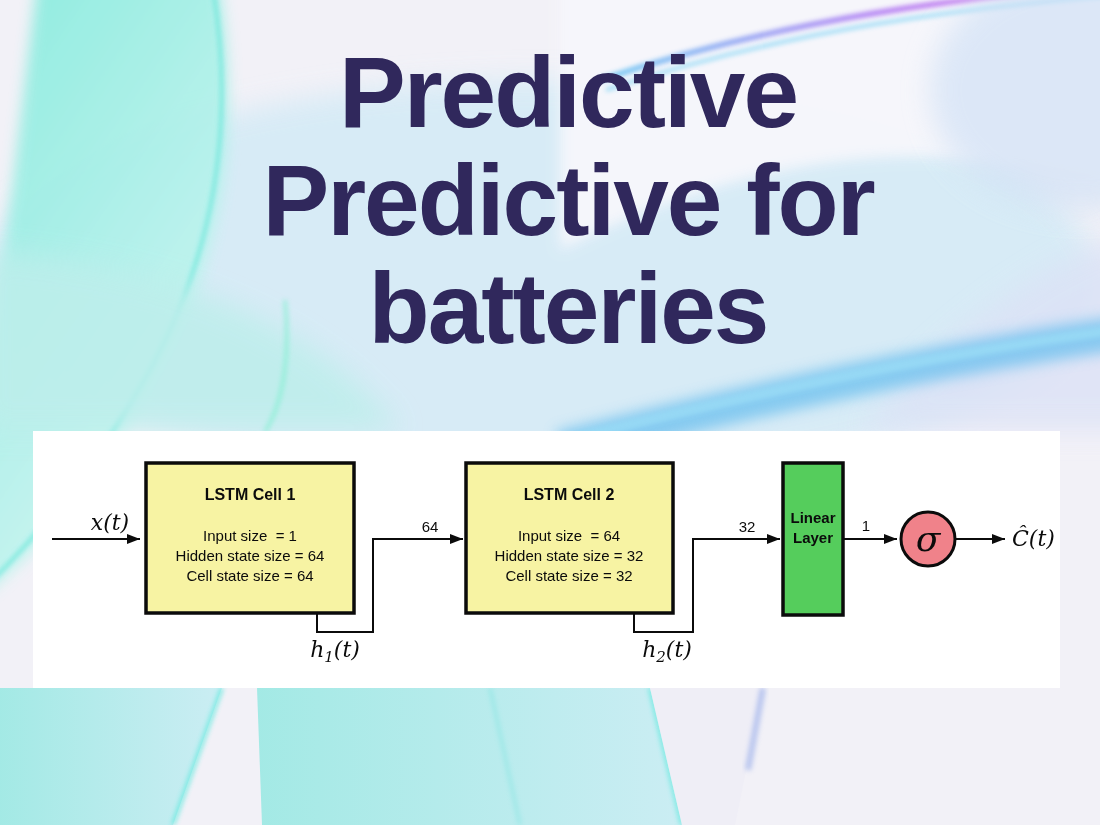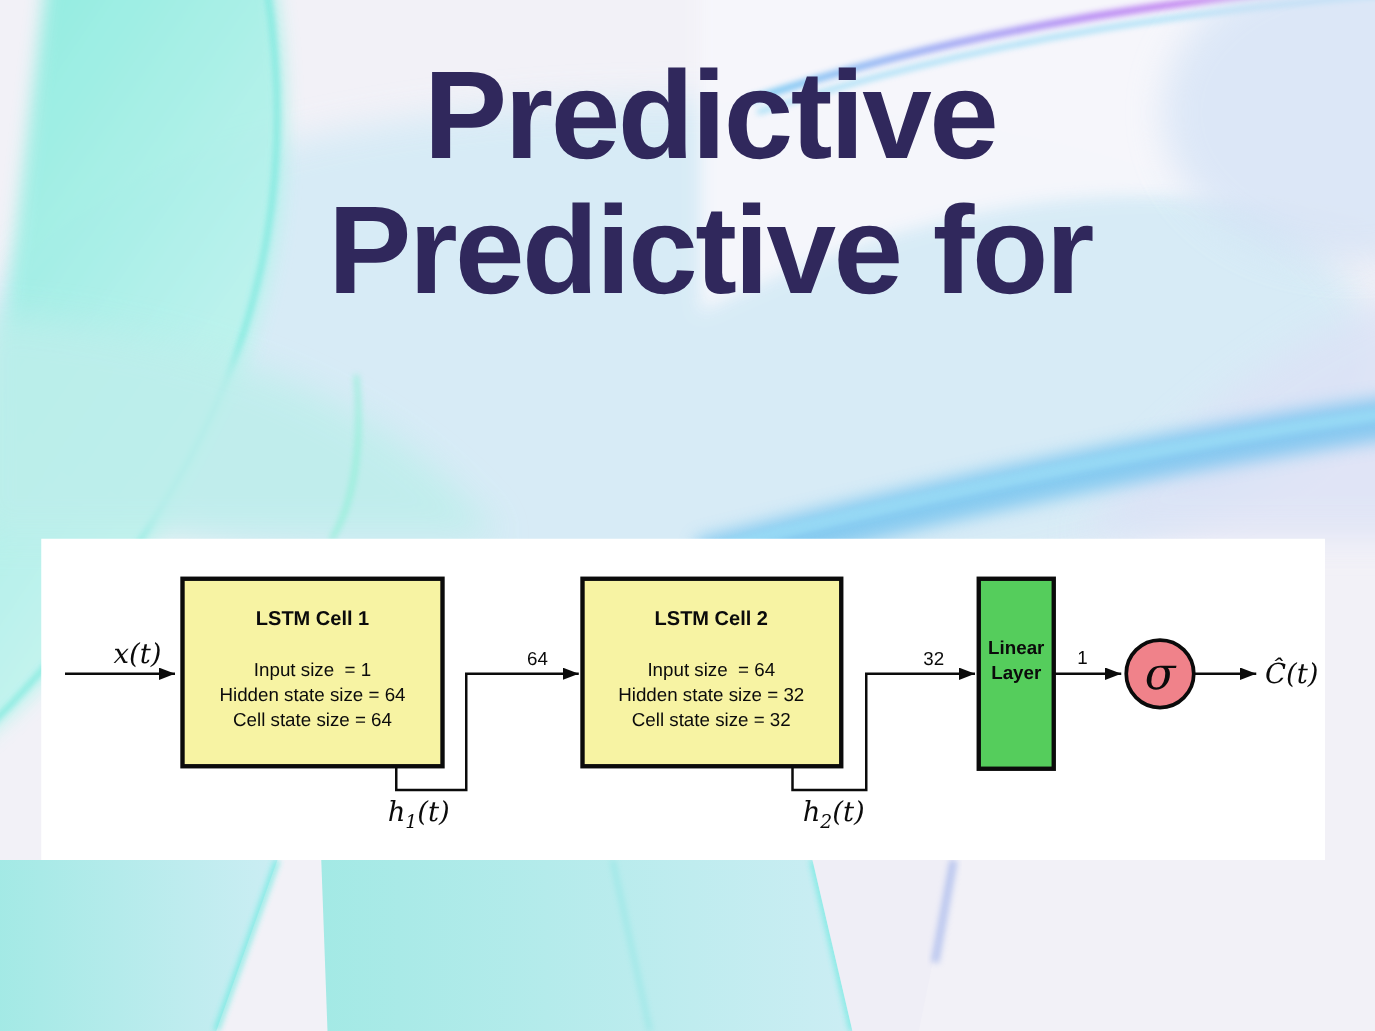--- a/index.html
+++ b/index.html
@@ -89,20 +89,21 @@
     <polygon points="257,688 650,688 682,825 262,825" fill="url(#aquaBottom)" opacity="0.95"></polygon>
     <line x1="490" y1="688" x2="520" y2="825" stroke="#54e0d8" stroke-width="2" opacity="0.55" filter="url(#soft2)"></line>
     <line x1="650" y1="688" x2="682" y2="825" stroke="#3fe8d8" stroke-width="3" opacity="0.85" filter="url(#soft2)"></line>
     <polygon points="650,688 763,688 735,825 682,825" fill="#efeef6"></polygon>
     <line x1="763" y1="688" x2="748" y2="770" stroke="#8fa6e8" stroke-width="6" opacity="0.6" filter="url(#soft2)"></line>
   </svg>
 
   <div class="title">
     <div>Predictive</div>
     <div>Predictive for</div>
+    <div>batteries</div>
   </div>
 
   <div class="panel">
     <svg width="1027" height="257" viewBox="0 0 1027 257">
       <defs>
         <marker id="arr" markerUnits="userSpaceOnUse" markerWidth="15" markerHeight="12" refX="13" refY="5" orient="auto">
           <path d="M0,0 L13,5 L0,10 Z" fill="#0b0b0b"></path>
         </marker>
       </defs>
 

